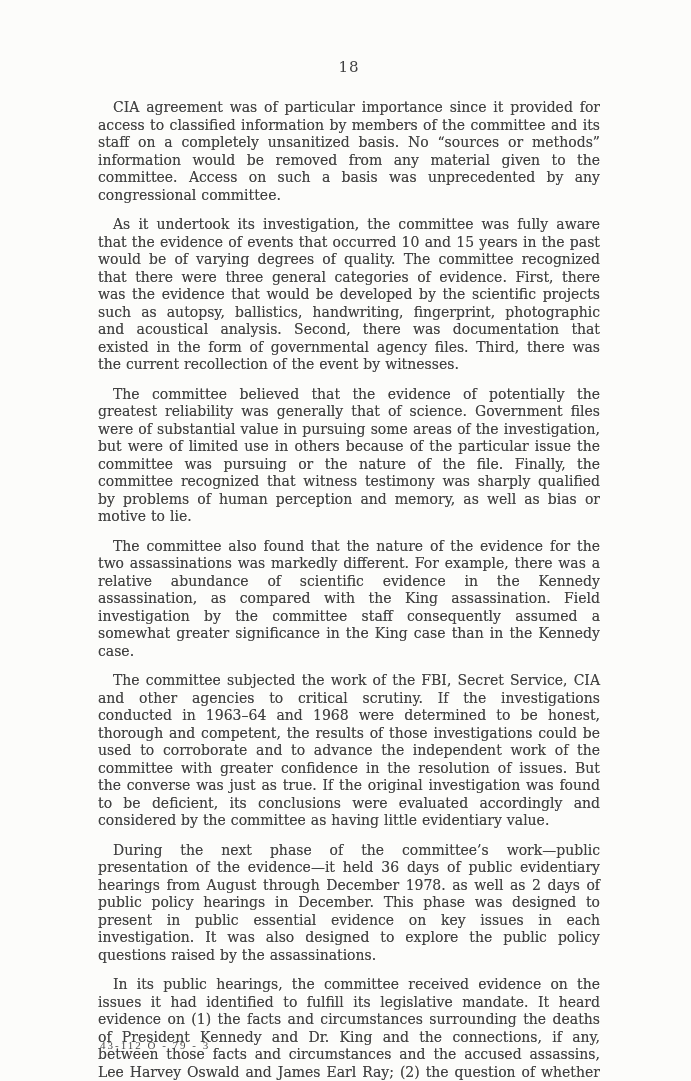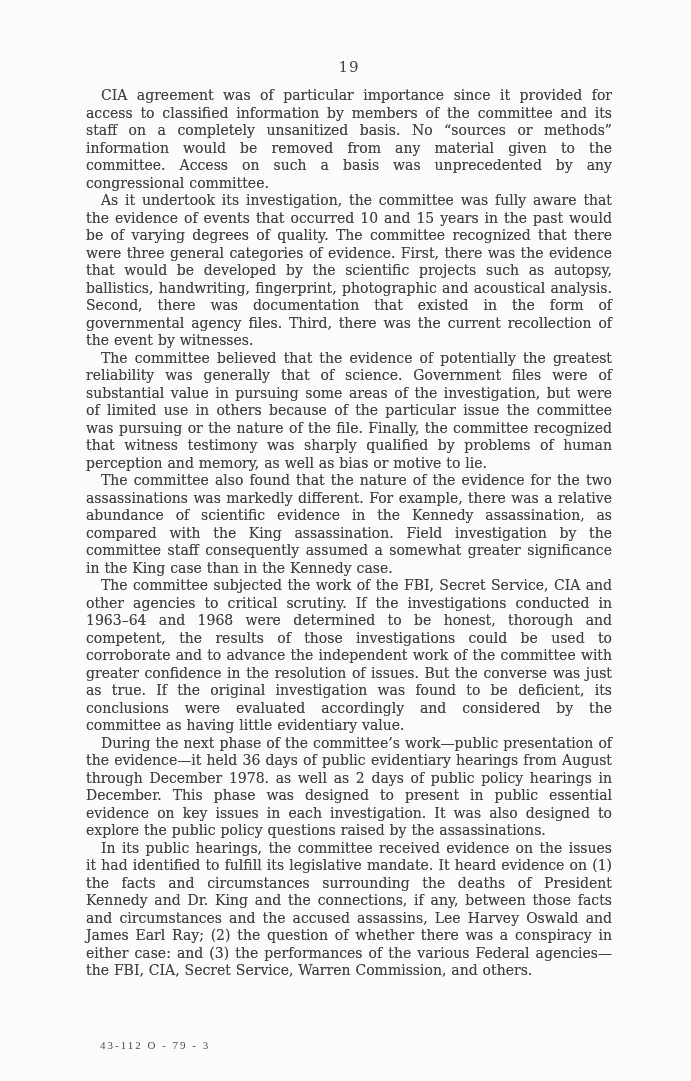--- a/index.html
+++ b/index.html
@@ -26,42 +26,42 @@
     font-size:15px;
     letter-spacing:1px;
     color:var(--ink);
   }
   .text-block{
     position:absolute;
     left:86px;top:87px;width:526px;
     color:var(--ink);
   }
   .para{
-    margin:0;
+    margin:12px;
     font-size:14px;
     line-height:17.5px;
     text-align:justify;
     text-indent:15px;
     word-spacing:0.5px;
     text-shadow:0 0 0.5px rgba(65,65,65,0.55);
   }
   .footer-code{
     position:absolute;
     left:100px;top:1039px;
     font-family:Liberation Serif, serif;
     font-size:11px;
     letter-spacing:2px;
     color:var(--footer-ink);
   }
 </style>
 </head>
 <body>
 
 <div class="page">
-  <div class="page-number">19</div>
+  <div class="page-number">18</div>
 
   <div class="text-block">
     <p class="para">CIA agreement was of particular importance since it provided for access to classified information by members of the committee and its staff on a completely unsanitized basis. No “sources or methods” information would be removed from any material given to the committee. Access on such a basis was unprecedented by any congressional committee.</p>
     <p class="para">As it undertook its investigation, the committee was fully aware that the evidence of events that occurred 10 and 15 years in the past would be of varying degrees of quality. The committee recognized that there were three general categories of evidence. First, there was the evidence that would be developed by the scientific projects such as autopsy, ballistics, handwriting, fingerprint, photographic and acoustical analysis. Second, there was documentation that existed in the form of governmental agency files. Third, there was the current recollection of the event by witnesses.</p>
     <p class="para">The committee believed that the evidence of potentially the greatest reliability was generally that of science. Government files were of substantial value in pursuing some areas of the investigation, but were of limited use in others because of the particular issue the committee was pursuing or the nature of the file. Finally, the committee recognized that witness testimony was sharply qualified by problems of human perception and memory, as well as bias or motive to lie.</p>
     <p class="para">The committee also found that the nature of the evidence for the two assassinations was markedly different. For example, there was a relative abundance of scientific evidence in the Kennedy assassination, as compared with the King assassination. Field investigation by the committee staff consequently assumed a somewhat greater significance in the King case than in the Kennedy case.</p>
     <p class="para">The committee subjected the work of the FBI, Secret Service, CIA and other agencies to critical scrutiny. If the investigations conducted in 1963–64 and 1968 were determined to be honest, thorough and competent, the results of those investigations could be used to corroborate and to advance the independent work of the committee with greater confidence in the resolution of issues. But the converse was just as true. If the original investigation was found to be deficient, its conclusions were evaluated accordingly and considered by the committee as having little evidentiary value.</p>
     <p class="para">During the next phase of the committee’s work—public presentation of the evidence—it held 36 days of public evidentiary hearings from August through December 1978. as well as 2 days of public policy hearings in December. This phase was designed to present in public essential evidence on key issues in each investigation. It was also designed to explore the public policy questions raised by the assassinations.</p>
     <p class="para">In its public hearings, the committee received evidence on the issues it had identified to fulfill its legislative mandate. It heard evidence on (1) the facts and circumstances surrounding the deaths of President Kennedy and Dr. King and the connections, if any, between those facts and circumstances and the accused assassins, Lee Harvey Oswald and James Earl Ray; (2) the question of whether there was a conspiracy in either case: and (3) the performances of the various Federal agencies—the FBI, CIA, Secret Service, Warren Commission, and others.</p>
   </div>

